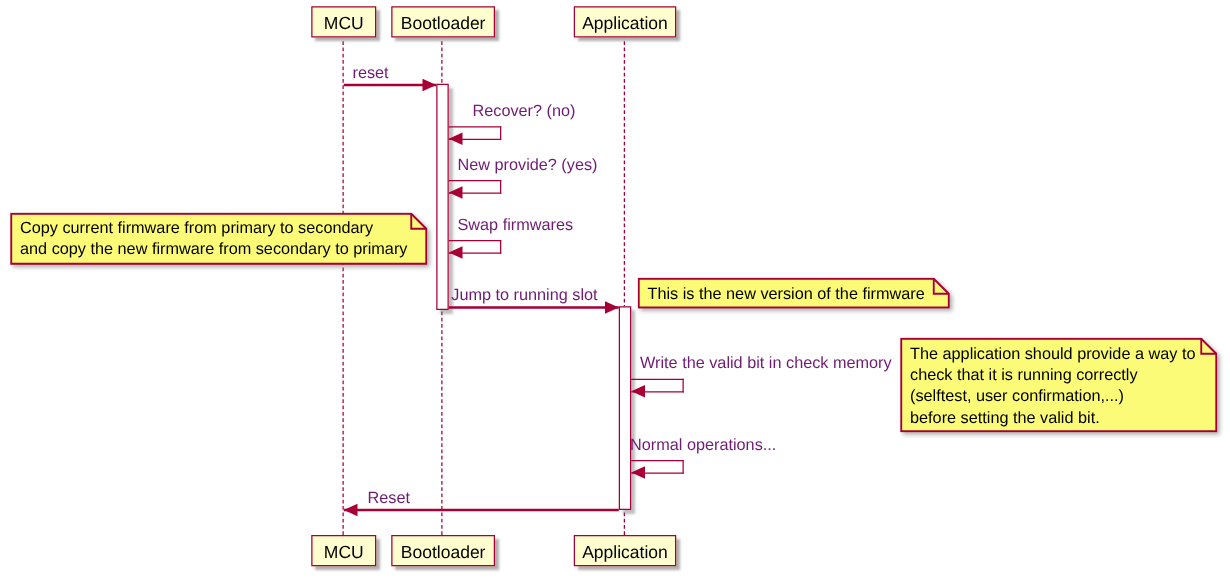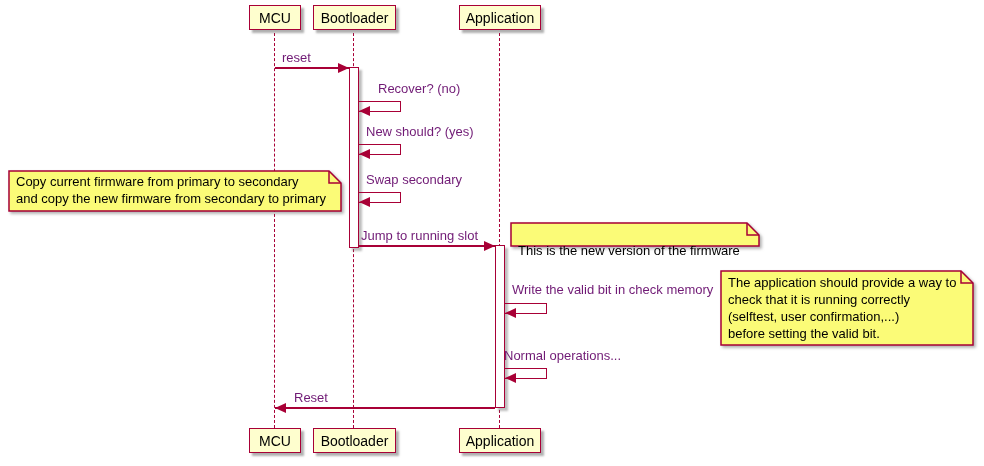--- a/index.html
+++ b/index.html
@@ -68,47 +68,47 @@
   <div class="act" style="left:495px;top:245px;height:163px;"></div>
 
   <span class="label" style="left:282px;top:51px;">reset</span>
   <div class="mline" style="left:275px;top:67px;width:74px;"></div>
   <div class="arr-r" style="left:338px;top:63px;"></div>
 
   <span class="label" style="left:366px;top:82px;margin-left:12px;">Recover? (no)</span>
   <div class="loop" style="left:359px;top:101px;"></div>
   <div class="arr-l" style="left:359px;top:106px;"></div>
 
-  <span class="label" style="left:366px;top:125px;">New should? (yes)</span>
+  <span class="label" style="left:366px;top:125px;">New provide? (yes)</span>
   <div class="loop" style="left:359px;top:144px;"></div>
   <div class="arr-l" style="left:359px;top:149px;"></div>
 
   <div class="note" style="left:8px;top:170px;width:334px;height:28px;">
     <svg width="334" height="42" viewBox="0 0 334 42">
       <path d="M1,1 H321 L333,13 V41 H1 Z" fill="#FBFB77" stroke="#A80036" stroke-width="1.5"></path>
       <path d="M321,1 V13 H333" fill="none" stroke="#A80036" stroke-width="1.5"></path>
     </svg>
     <div class="note-text">Copy current firmware from primary to secondary
 and copy the new firmware from secondary to primary</div>
   </div>
 
-  <span class="label" style="left:366px;top:173px;">Swap secondary</span>
+  <span class="label" style="left:366px;top:173px;">Swap firmwares</span>
   <div class="loop" style="left:359px;top:192px;"></div>
   <div class="arr-l" style="left:359px;top:197px;"></div>
 
   <span class="label" style="left:361px;top:229px;">Jump to running slot</span>
   <div class="mline" style="left:359px;top:245px;width:136px;"></div>
   <div class="arr-r" style="left:484px;top:241px;"></div>
 
   <div class="note" style="left:510px;top:222px;width:250px;height:25px;">
     <svg width="250" height="25" viewBox="0 0 250 25">
       <path d="M1,1 H237 L249,13 V24 H1 Z" fill="#FBFB77" stroke="#A80036" stroke-width="1.5"></path>
       <path d="M237,1 V13 H249" fill="none" stroke="#A80036" stroke-width="1.5"></path>
     </svg>
-    <div class="note-text" style="padding-top:20px;">This is the new version of the firmware</div>
+    <div class="note-text" style="padding-top:4px;">This is the new version of the firmware</div>
   </div>
 
   <span class="label" style="left:512px;top:283px;">Write the valid bit in check memory</span>
   <div class="loop" style="left:505px;top:303px;"></div>
   <div class="arr-l" style="left:505px;top:308px;"></div>
 
   <div class="note" style="left:720px;top:270px;width:280px;height:76px;">
     <svg width="254" height="76" viewBox="0 0 254 76">
       <path d="M1,1 H241 L253,13 V75 H1 Z" fill="#FBFB77" stroke="#A80036" stroke-width="1.5"></path>
       <path d="M241,1 V13 H253" fill="none" stroke="#A80036" stroke-width="1.5"></path>

